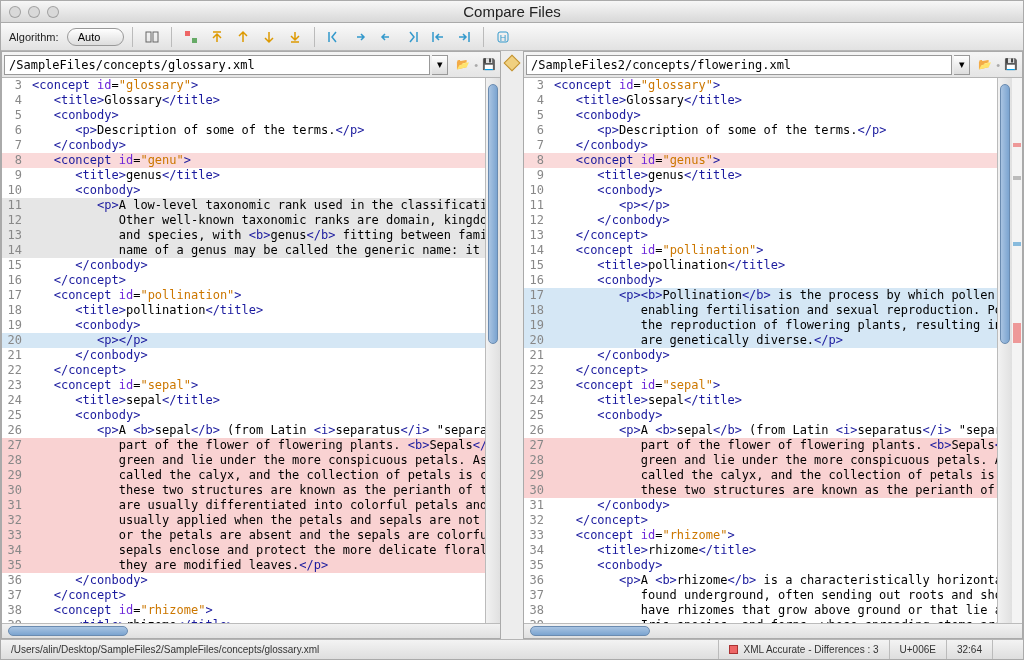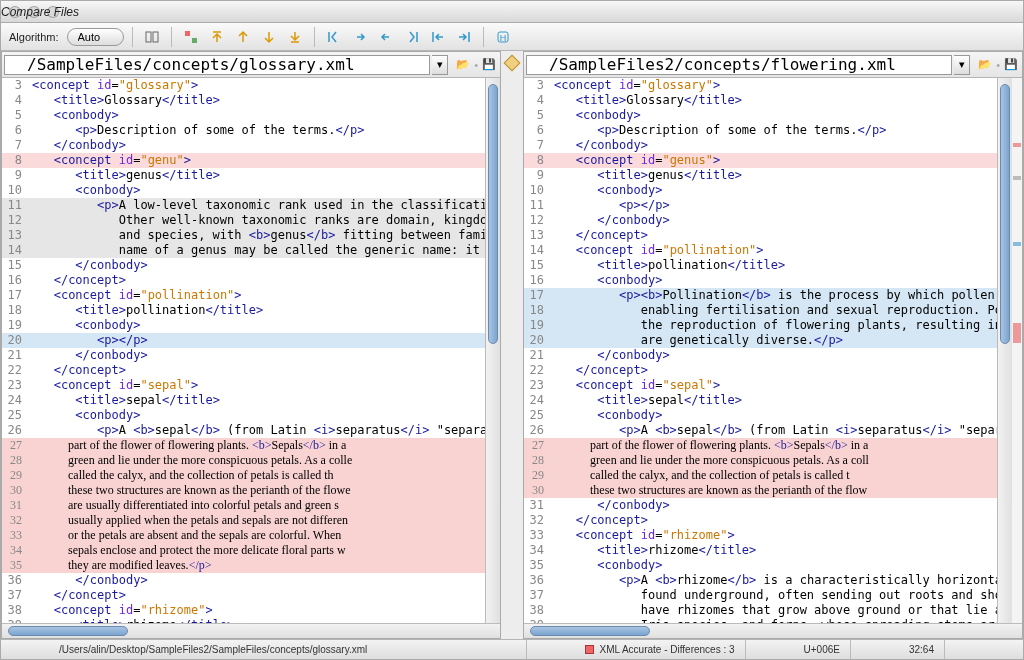--- a/index.html
+++ b/index.html
@@ -1,46 +1,46 @@
 <!DOCTYPE html>
 <html><head>
 <meta charset="utf-8">
 <style>
 * { margin:0; padding:0; box-sizing:border-box; }
 body { font-family: "Lucida Grande", Arial, sans-serif; font-size:11px; background:#e8e8e8; overflow:hidden; width:1024px; height:660px; }
 .window { width:1024px; height:660px; background:#ededed; display:flex; flex-direction:column; border:1px solid #aaa; }
 .titlebar { height:22px; background:linear-gradient(#f7f7f7,#d8d8d8); border-bottom:1px solid #aaa; display:flex; align-items:center; position:relative; }
 .traffic { display:flex; gap:7px; padding-left:8px; }
 .traffic span { width:12px; height:12px; border-radius:50%; border:0.5px solid rgba(0,0,0,.25); background:#d9d9d9; }
-.title { position:absolute; left:0; right:0; text-align:left; font-size:12px; color:#222;font-style:italic; }
+.title { position:absolute; left:0; right:0; text-align:center; font-size:15px; color:#222; }
 .toolbar { height:28px; background:linear-gradient(#fafafa,#e2e2e2); border-bottom:1px solid #b5b5b5; display:flex; align-items:center; padding:0 8px; gap:4px; }
 .label { font-size:11px; color:#222; margin-right:4px; }
-.select { appearance:none; border:1px solid #999; border-radius:10px; background:linear-gradient(#fff,#ddd); padding:2px 22px 2px 10px; font-size:11px; position:relative; }
+.select { appearance:none; border:1px solid #999; border-radius:10px; background:linear-gradient(#fff,#ddd); padding:2px 22px 2px 10px; font-size:11px; position:relative;text-align:center; }
 .tool { width:22px; height:22px; display:inline-flex; align-items:center; justify-content:center; }
 .tool svg { width:16px; height:16px; }
 .sep { width:1px; height:20px; background:#bbb; margin:0 4px; }
 .pathrow { height:26px; display:flex; align-items:center; background:linear-gradient(#f5f5f5,#e5e5e5); border-bottom:1px solid #b5b5b5; }
-.pathrow .field { flex:1; border:1px solid #999; background:#fff; font-family:Menlo,Consolas,monospace; font-size:16px; padding:2px 22px; margin:0 2px; height:20px; display:flex; align-items:center;text-align:right; }
+.pathrow .field { flex:1; border:1px solid #999; background:#fff; font-family:Menlo,Consolas,monospace; font-size:12px; padding:2px 4px; margin:0 2px; height:20px; display:flex; align-items:center;text-align:right; }
 .pathrow .dd { width:16px; height:20px; border:1px solid #999; border-left:none; background:linear-gradient(#fff,#ddd); display:flex; align-items:center; justify-content:center; margin-right:4px; }
 .icon { width:18px; height:18px; display:inline-flex; align-items:center; justify-content:center; margin:0 2px; }
 .panels { flex:1; display:flex; min-height:0; position:relative; }
 .pane { flex:1; display:flex; flex-direction:column; min-width:0; background:#fff; border:1px solid #aaa; }
 .code { flex:1; overflow:hidden; font-family:Menlo,Consolas,monospace; font-size:12px; line-height:15px; position:relative; }
 .row { height:15px; display:flex; }
 .row .num { width:26px; text-align:right; color:#888; padding-right:6px; }
 .row .txt { flex:1; padding-left:4px; white-space:pre; overflow:hidden; }
-.hl-pink { background:#f9d2d2;font-family:Liberation Serif, serif; }
+.hl-pink { background:#f9d2d2; }
 .hl-blue { background:#d5e7f5; }
 .hl-grey { background:#e6e6e6; }
 .hl-pinkline { background:#fadada; }
 .tag { color:#1a1a9e; }
 .attr { color:#6d28d9; }
 .val { color:#cc7700; }
 .statusbar { height:20px; background:linear-gradient(#f3f3f3,#dedede); border-top:1px solid #b5b5b5; display:flex; align-items:center; font-size:10px; color:#333; }
-.statusbar .slot { padding:0 10px; border-right:1px solid #bbb; height:100%; display:flex; align-items:center;margin-left:48px; }
+.statusbar .slot { padding:0 10px; border-right:1px solid #bbb; height:100%; display:flex; align-items:center; }
 .red-sq { width:9px; height:9px; background:#e66; border:1px solid #a33; margin-right:5px; }
 .scroll-v { width:15px; background:linear-gradient(90deg,#f2f2f2,#e0e0e0); border-left:1px solid #bbb; position:relative; }
 .scroll-v .thumb { position:absolute; left:2px; right:2px; top:6px; height:260px; background:linear-gradient(90deg,#a9c4e2,#7ba4d0); border:1px solid #6a8bb0; border-radius:6px; }
 .scroll-h { height:15px; background:linear-gradient(#f2f2f2,#e0e0e0); border-top:1px solid #bbb; position:relative; }
 .scroll-h .thumb { position:absolute; top:2px; bottom:2px; left:6px; width:120px; background:linear-gradient(#a9c4e2,#7ba4d0); border:1px solid #6a8bb0; border-radius:6px; }
 .side-marks { width:10px; background:#f4f4f4; position:relative; }
 .side-marks div { position:absolute; left:1px; right:1px; height:4px; }
 .diamond { width:12px; height:12px; transform:rotate(45deg); background:#f0d080; border:1px solid #c09030; }
 .mid { width:22px; display:flex; flex-direction:column; align-items:center; justify-content:flex-start; padding-top:6px; gap:4px; background:#ededed; }
 </style>

